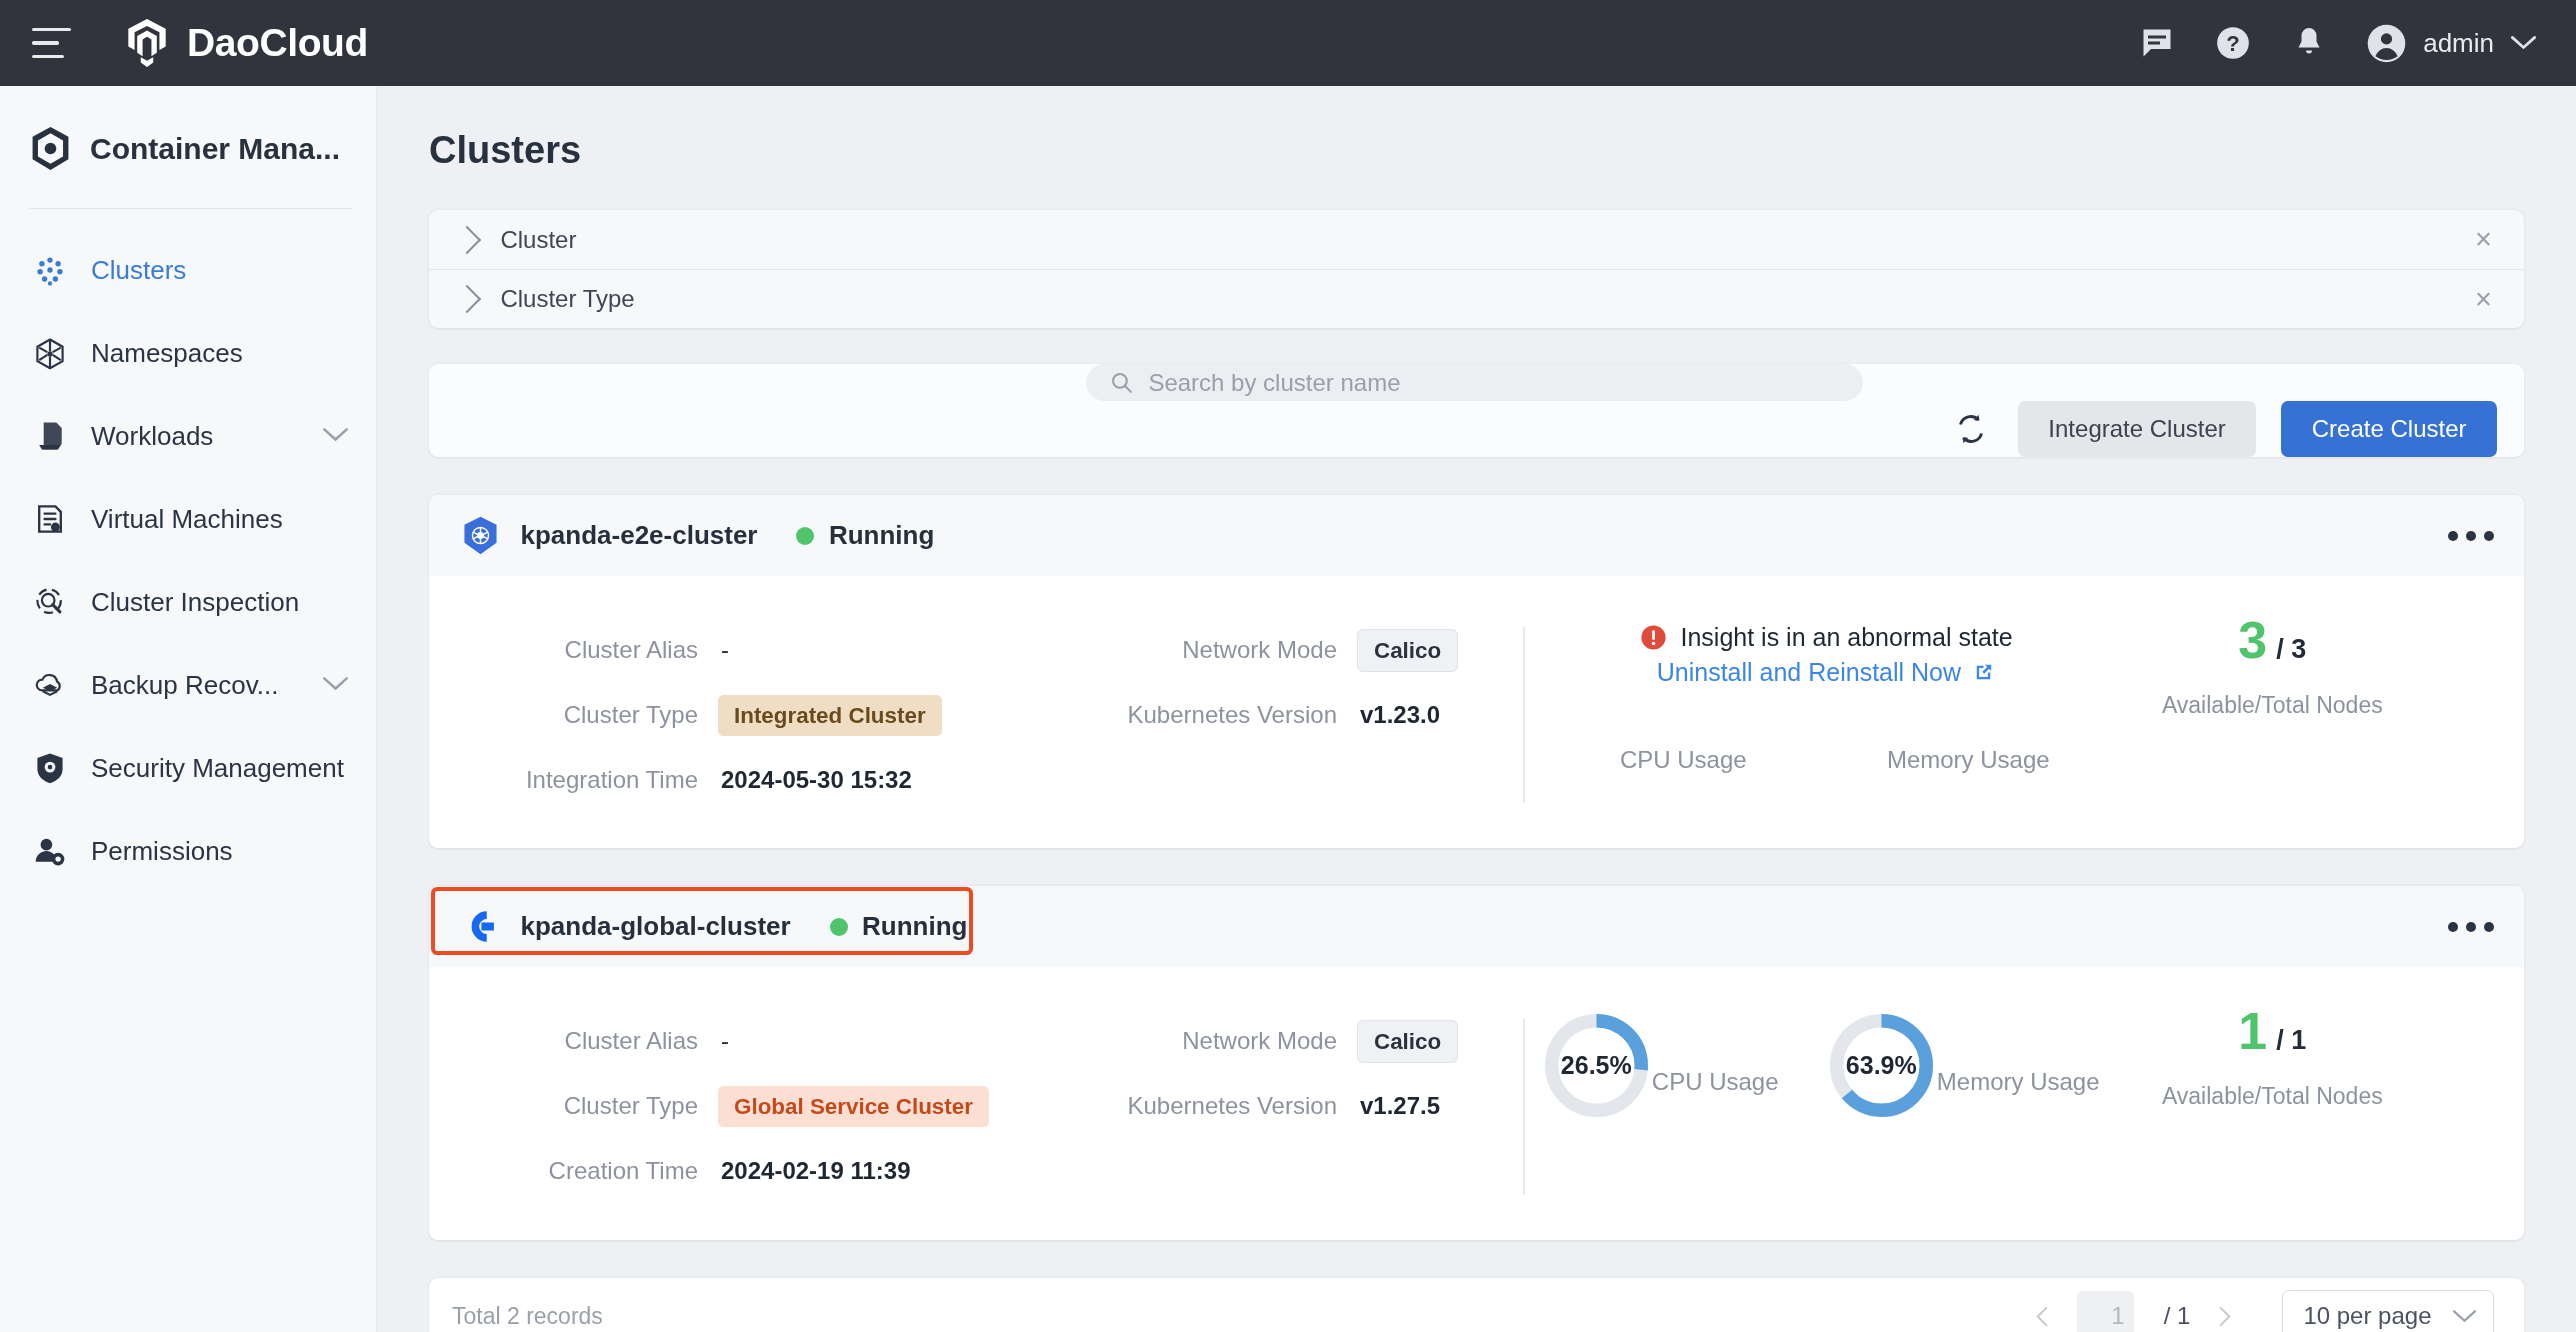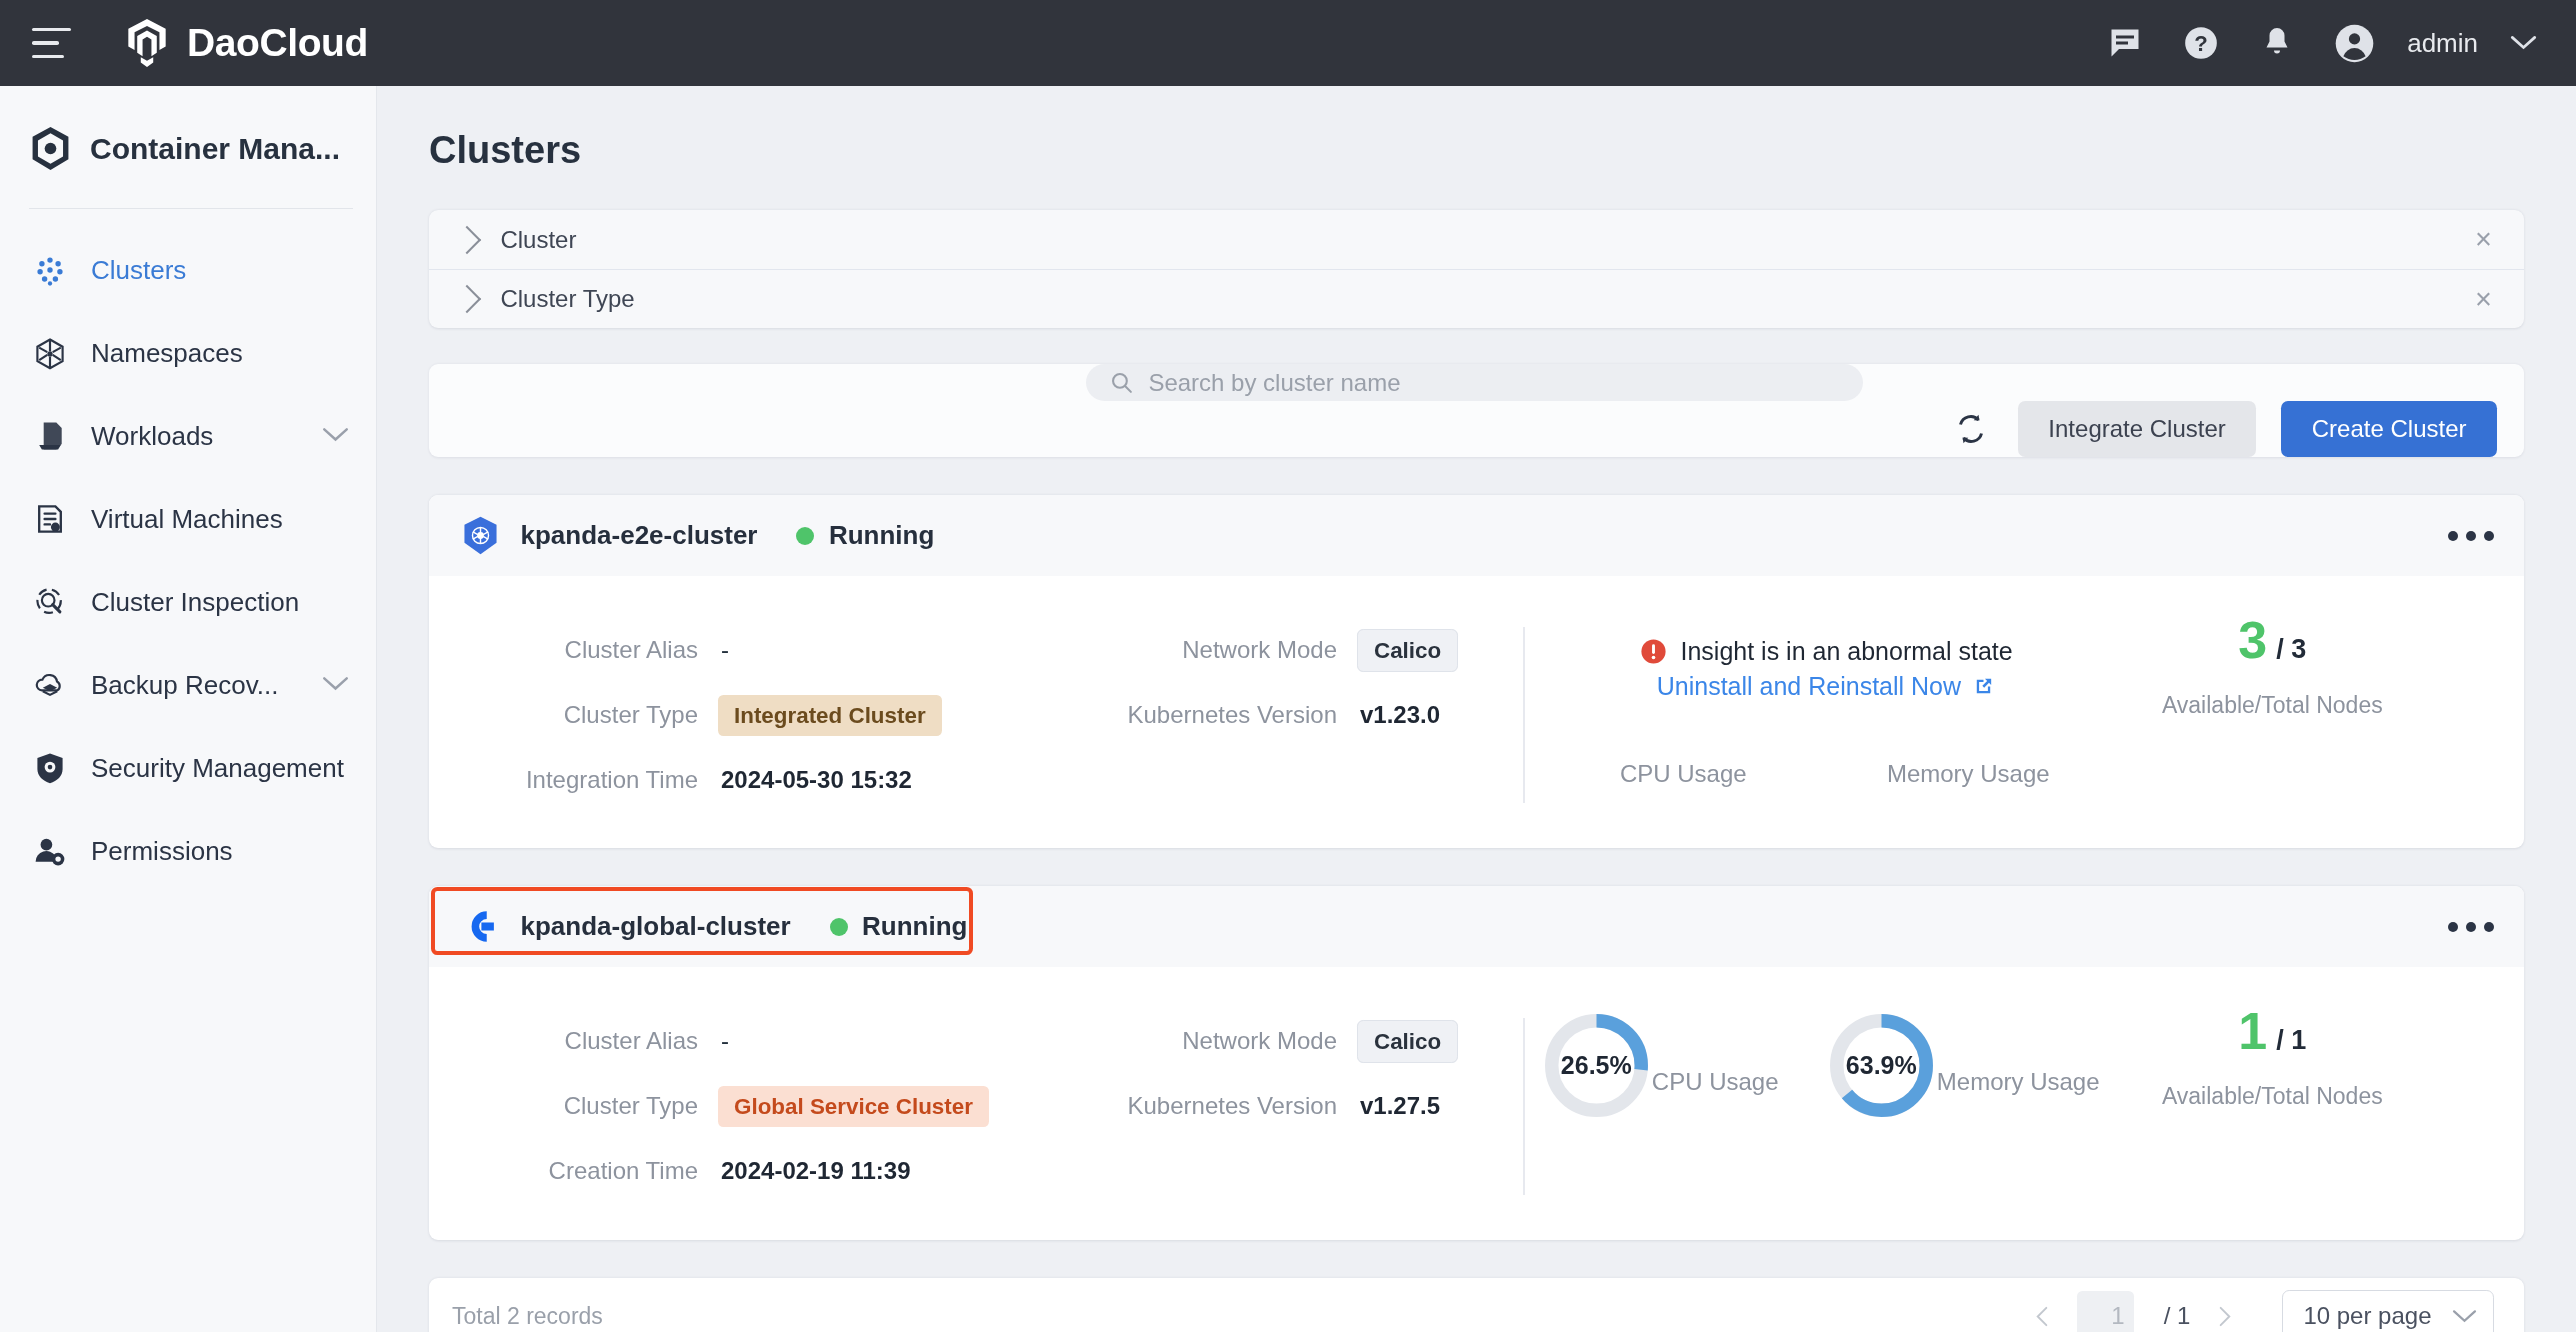--- a/index.html
+++ b/index.html
@@ -20,21 +20,21 @@
   .hamburger i:nth-child(1){ width: 39px; }
   .hamburger i:nth-child(2){ width: 27px; }
   .hamburger i:nth-child(3){ width: 32px; }
 
   .brand { display: flex; align-items: center; margin-left: 52px; }
   .brand-logo { width: 48px; height: 52px; }
   .brand-name { color: #fff; font-size: 39px; font-weight: 700; margin-left: 16px; letter-spacing: -0.4px; }
 
   .topbar-right { margin-left: auto; display:flex; align-items:center; margin-right: 39px; gap: 38px; }
   .ticon { width: 38px; height: 38px; display:flex; align-items:center; justify-content:center; cursor:pointer; }
-  .user-chip { display:flex; align-items:center; gap: 32px; cursor:pointer; }
+  .user-chip { display:flex; align-items:center; gap: 16px; cursor:pointer; }
   .user-name { color:#e8eaee; font-size: 26px; }
 
   
   .sidebar {
     position:absolute; top:86px; left:0; width:377px; height:1247px;
     background:#f7f8fa; border-right:0.9px solid #e4e7ec;
   }
   .side-head { display:flex; align-items:center; padding: 39px 0 0 29px; }
   .side-head-title { font-size: 30px; font-weight: 700; color:#27313f; margin-left: 18px; }
   .side-sep { height:0.9px; background:#e2e5ea; margin: 36px 23px 0 29px; }
@@ -120,21 +120,21 @@
 
   .vdivider { width: 1.8px; background:#e7e9ef; align-self:stretch; margin: 20px 0 9px 0; }
 
   .metrics { display:flex; align-items:flex-start; flex: 1; padding-left: 16px; }
   .metric { width: 285px; display:flex; flex-direction:row; align-items:center; padding-top: 12.6px; }
   .metric-label { font-size: 24px; color:#8d939e; margin-top: 32px; }
   .donut-wrap { position:relative; width: 111px; height: 111px; }
   .donut-val { position:absolute; inset:0; display:flex; align-items:center; justify-content:center; font-size: 25px; font-weight:700; color:#1f2733; }
 
   .insight { width: 570px; padding-top: 16px; display:flex; flex-direction:column; align-items:center; }
-  .insight-row { display:flex; align-items:flex-end;margin-top:14px; }
+  .insight-row { display:flex; align-items:flex-end; }
   .insight-text { font-size: 25px; color:#1f2733; margin-left: 12.6px; }
   .insight-link { display:flex; align-items:center; margin-top: 6px; color:#3b86e8; font-size: 25px; cursor:pointer; }
 
   .nodes { width: 323px; display:flex; flex-direction:column; align-items:center; padding-top: 3.6px; }
   .nodes-num { display:flex; align-items:baseline; }
   .nodes-avail { font-size: 52px; font-weight:700; color:#4fc46a; }
   .nodes-total { font-size: 27px; font-weight:700; color:#222b38; margin-left: 9px; }
   .nodes-label { font-size: 23px; color:#8d939e; margin-top: 21.5px; }
 
   

